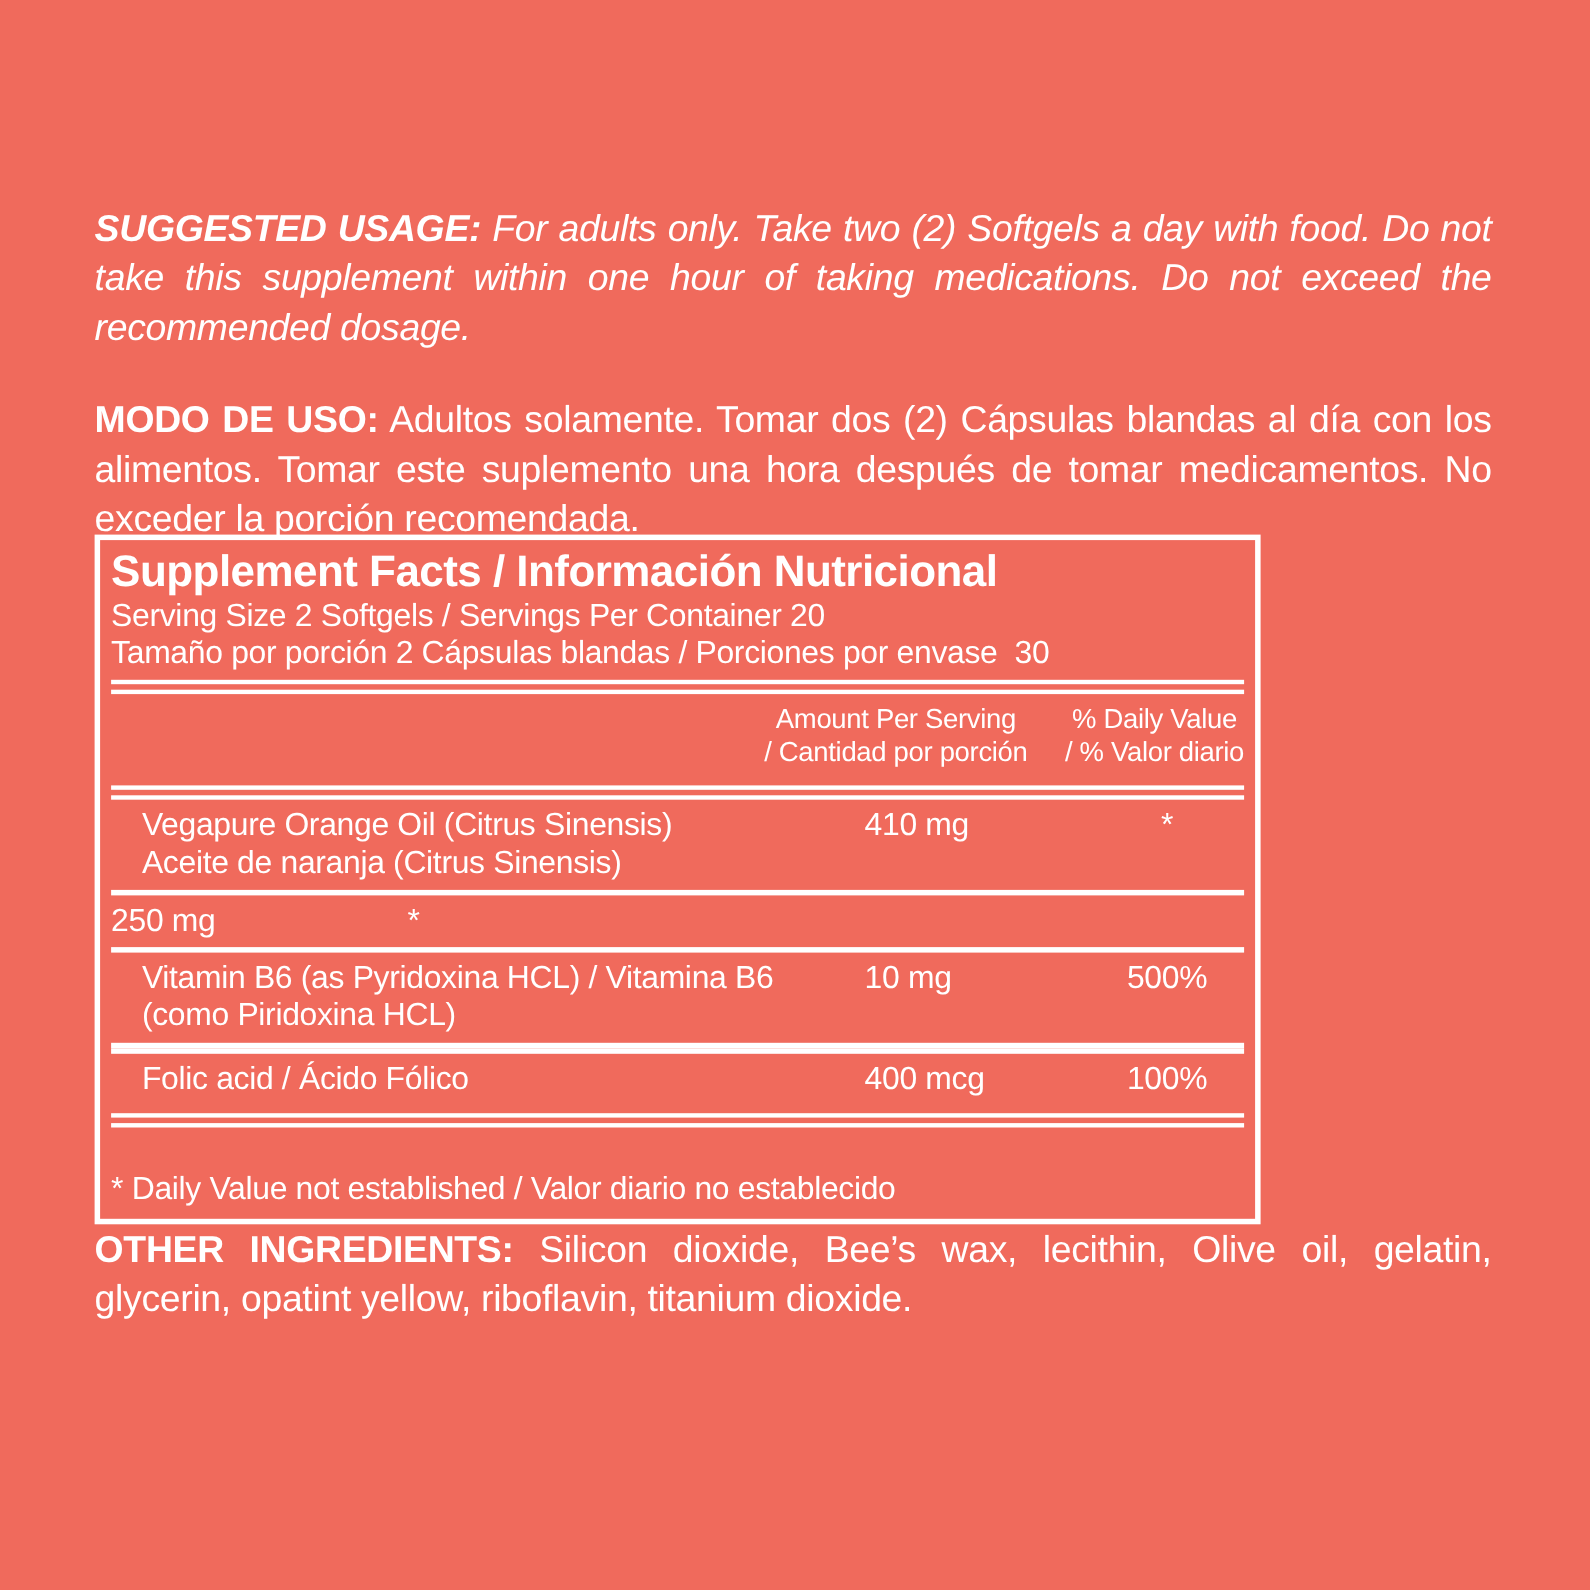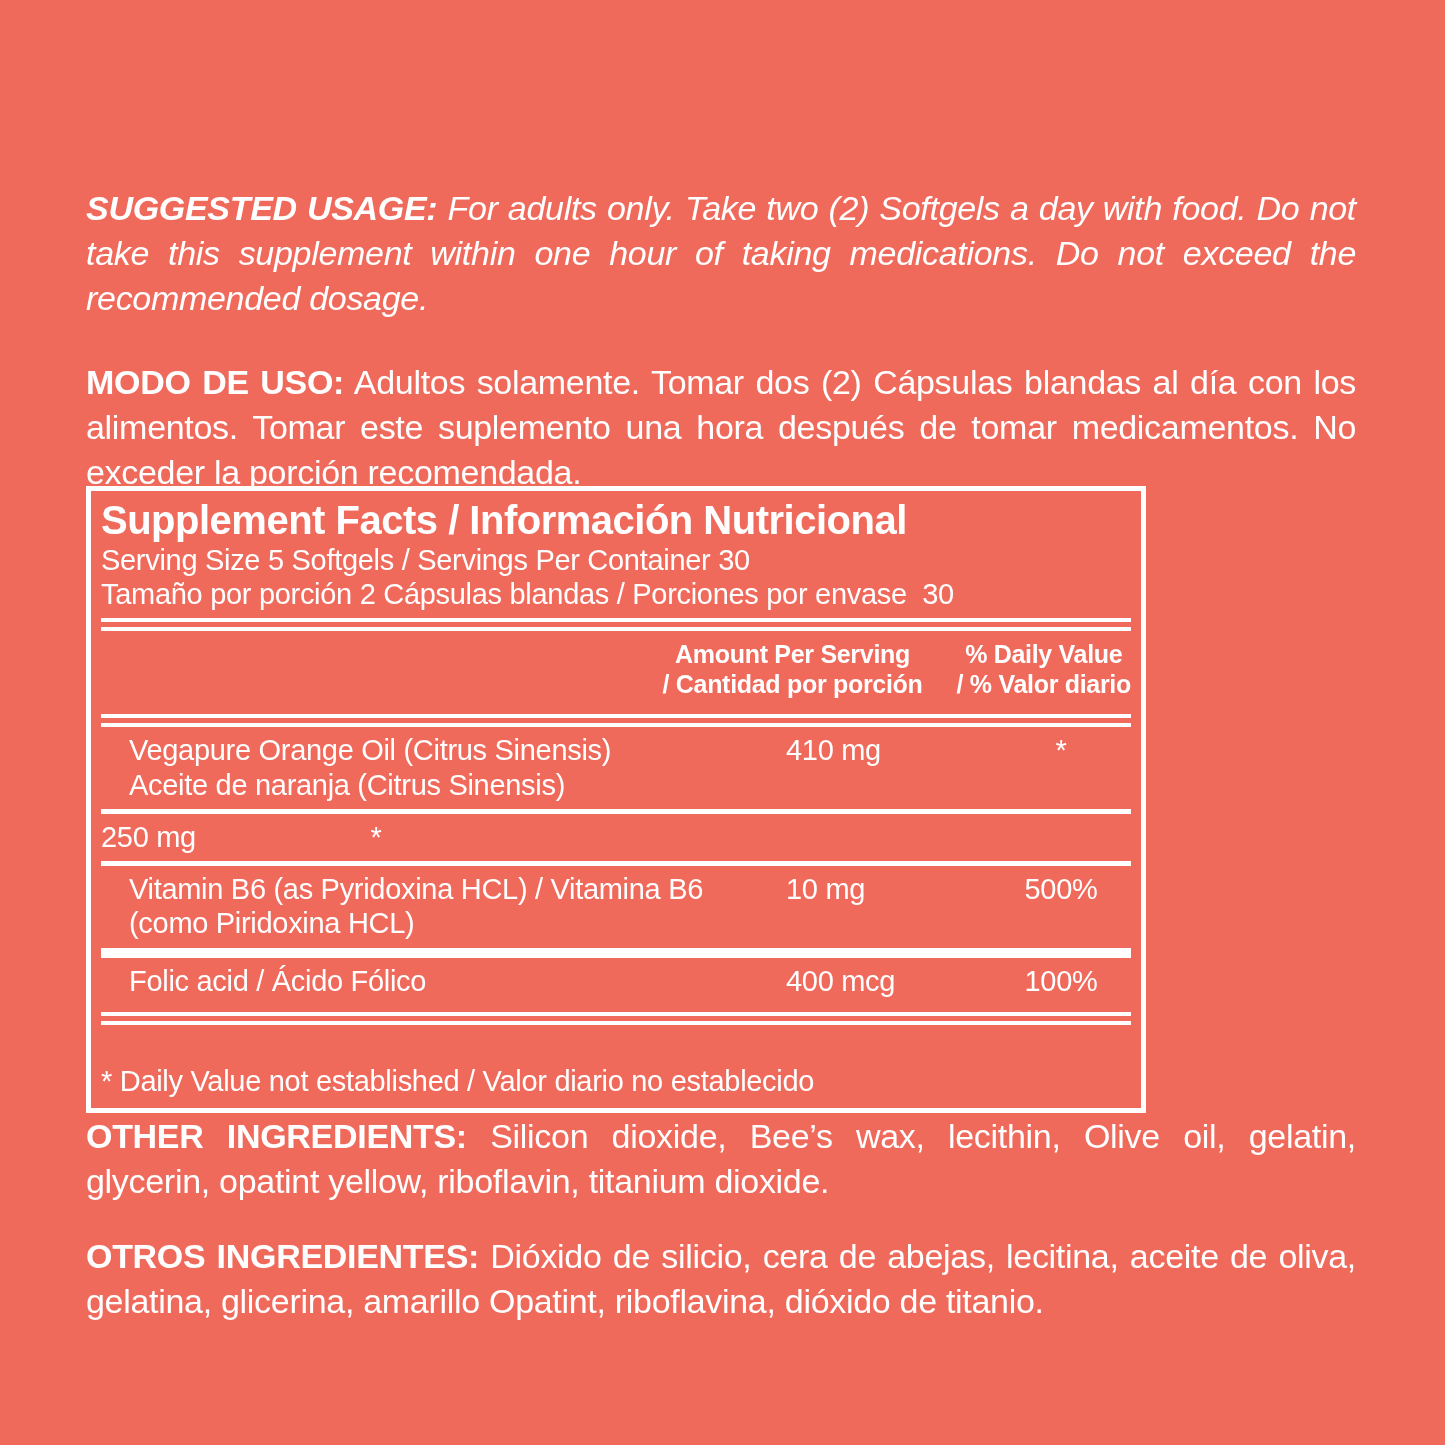--- a/index.html
+++ b/index.html
@@ -65,21 +65,21 @@
     margin-top: 7px;
   }
   .sep-s {
     border-top: 5px solid #ffffff;
   }
   .colhead {
     display: flex;
     justify-content: flex-end;
     gap: 34px;
     padding: 8px 0 8px 0;
-    font-weight: 700;
+    font-weight: 400;
     font-size: 25px;
     line-height: 1.2;
     text-align: center;
     letter-spacing: -0.3px;
   }
   .frow {
     display: flex;
     align-items: flex-start;
     padding: 6px 0 7px 0;
     font-size: 29px;
@@ -113,21 +113,21 @@
 
 <div class="page">
 
   <p class="para usage-en"><b>SUGGESTED USAGE:</b><span> For adults only. Take two (2) Softgels a day with food. Do not take this supplement within one hour of taking medications. Do not exceed the recommended dosage.</span></p>
 
   <p class="para usage-es"><b>MODO DE USO:</b><span> Adultos solamente. Tomar dos (2) Cápsulas blandas al día con los alimentos. Tomar este suplemento una hora después de tomar medicamentos. No exceder la porción recomendada.</span></p>
 
   <div class="facts">
 
     <div class="facts-title">Supplement Facts / Información Nutricional</div>
-    <div class="serving-line">Serving Size 5 Softgels / Servings Per Container 30</div>
+    <div class="serving-line">Serving Size 2 Softgels / Servings Per Container 20</div>
     <div class="serving-line">Tamaño por porción 2 Cápsulas blandas / Porciones por envase  30</div>
 
     <div class="sep-d"></div>
 
     <div class="colhead">
       <div>
         <div>Amount Per Serving</div>
         <div>/ Cantidad por porción</div>
       </div>
       <div>
@@ -180,15 +180,14 @@
     </div>
 
     <div class="sep-d"></div>
 
     <div class="ffoot">* Daily Value not established / Valor diario no establecido</div>
 
   </div>
 
   <p class="para other-en"><b>OTHER INGREDIENTS:</b><span> Silicon dioxide, Bee’s wax, lecithin, Olive oil, gelatin, glycerin, opatint yellow, riboflavin, titanium dioxide.</span></p>
 
-  <p class="para other-es"><b>OTROS INGREDIENTES:</b><span> Dióxido de silicio, cera de abejas, lecitina, aceite de oliva, gelatina, glicerina, amarillo Opatint, riboflavina, dióxido de titanio.</span></p>
 
 </div>
 
 </body></html>

